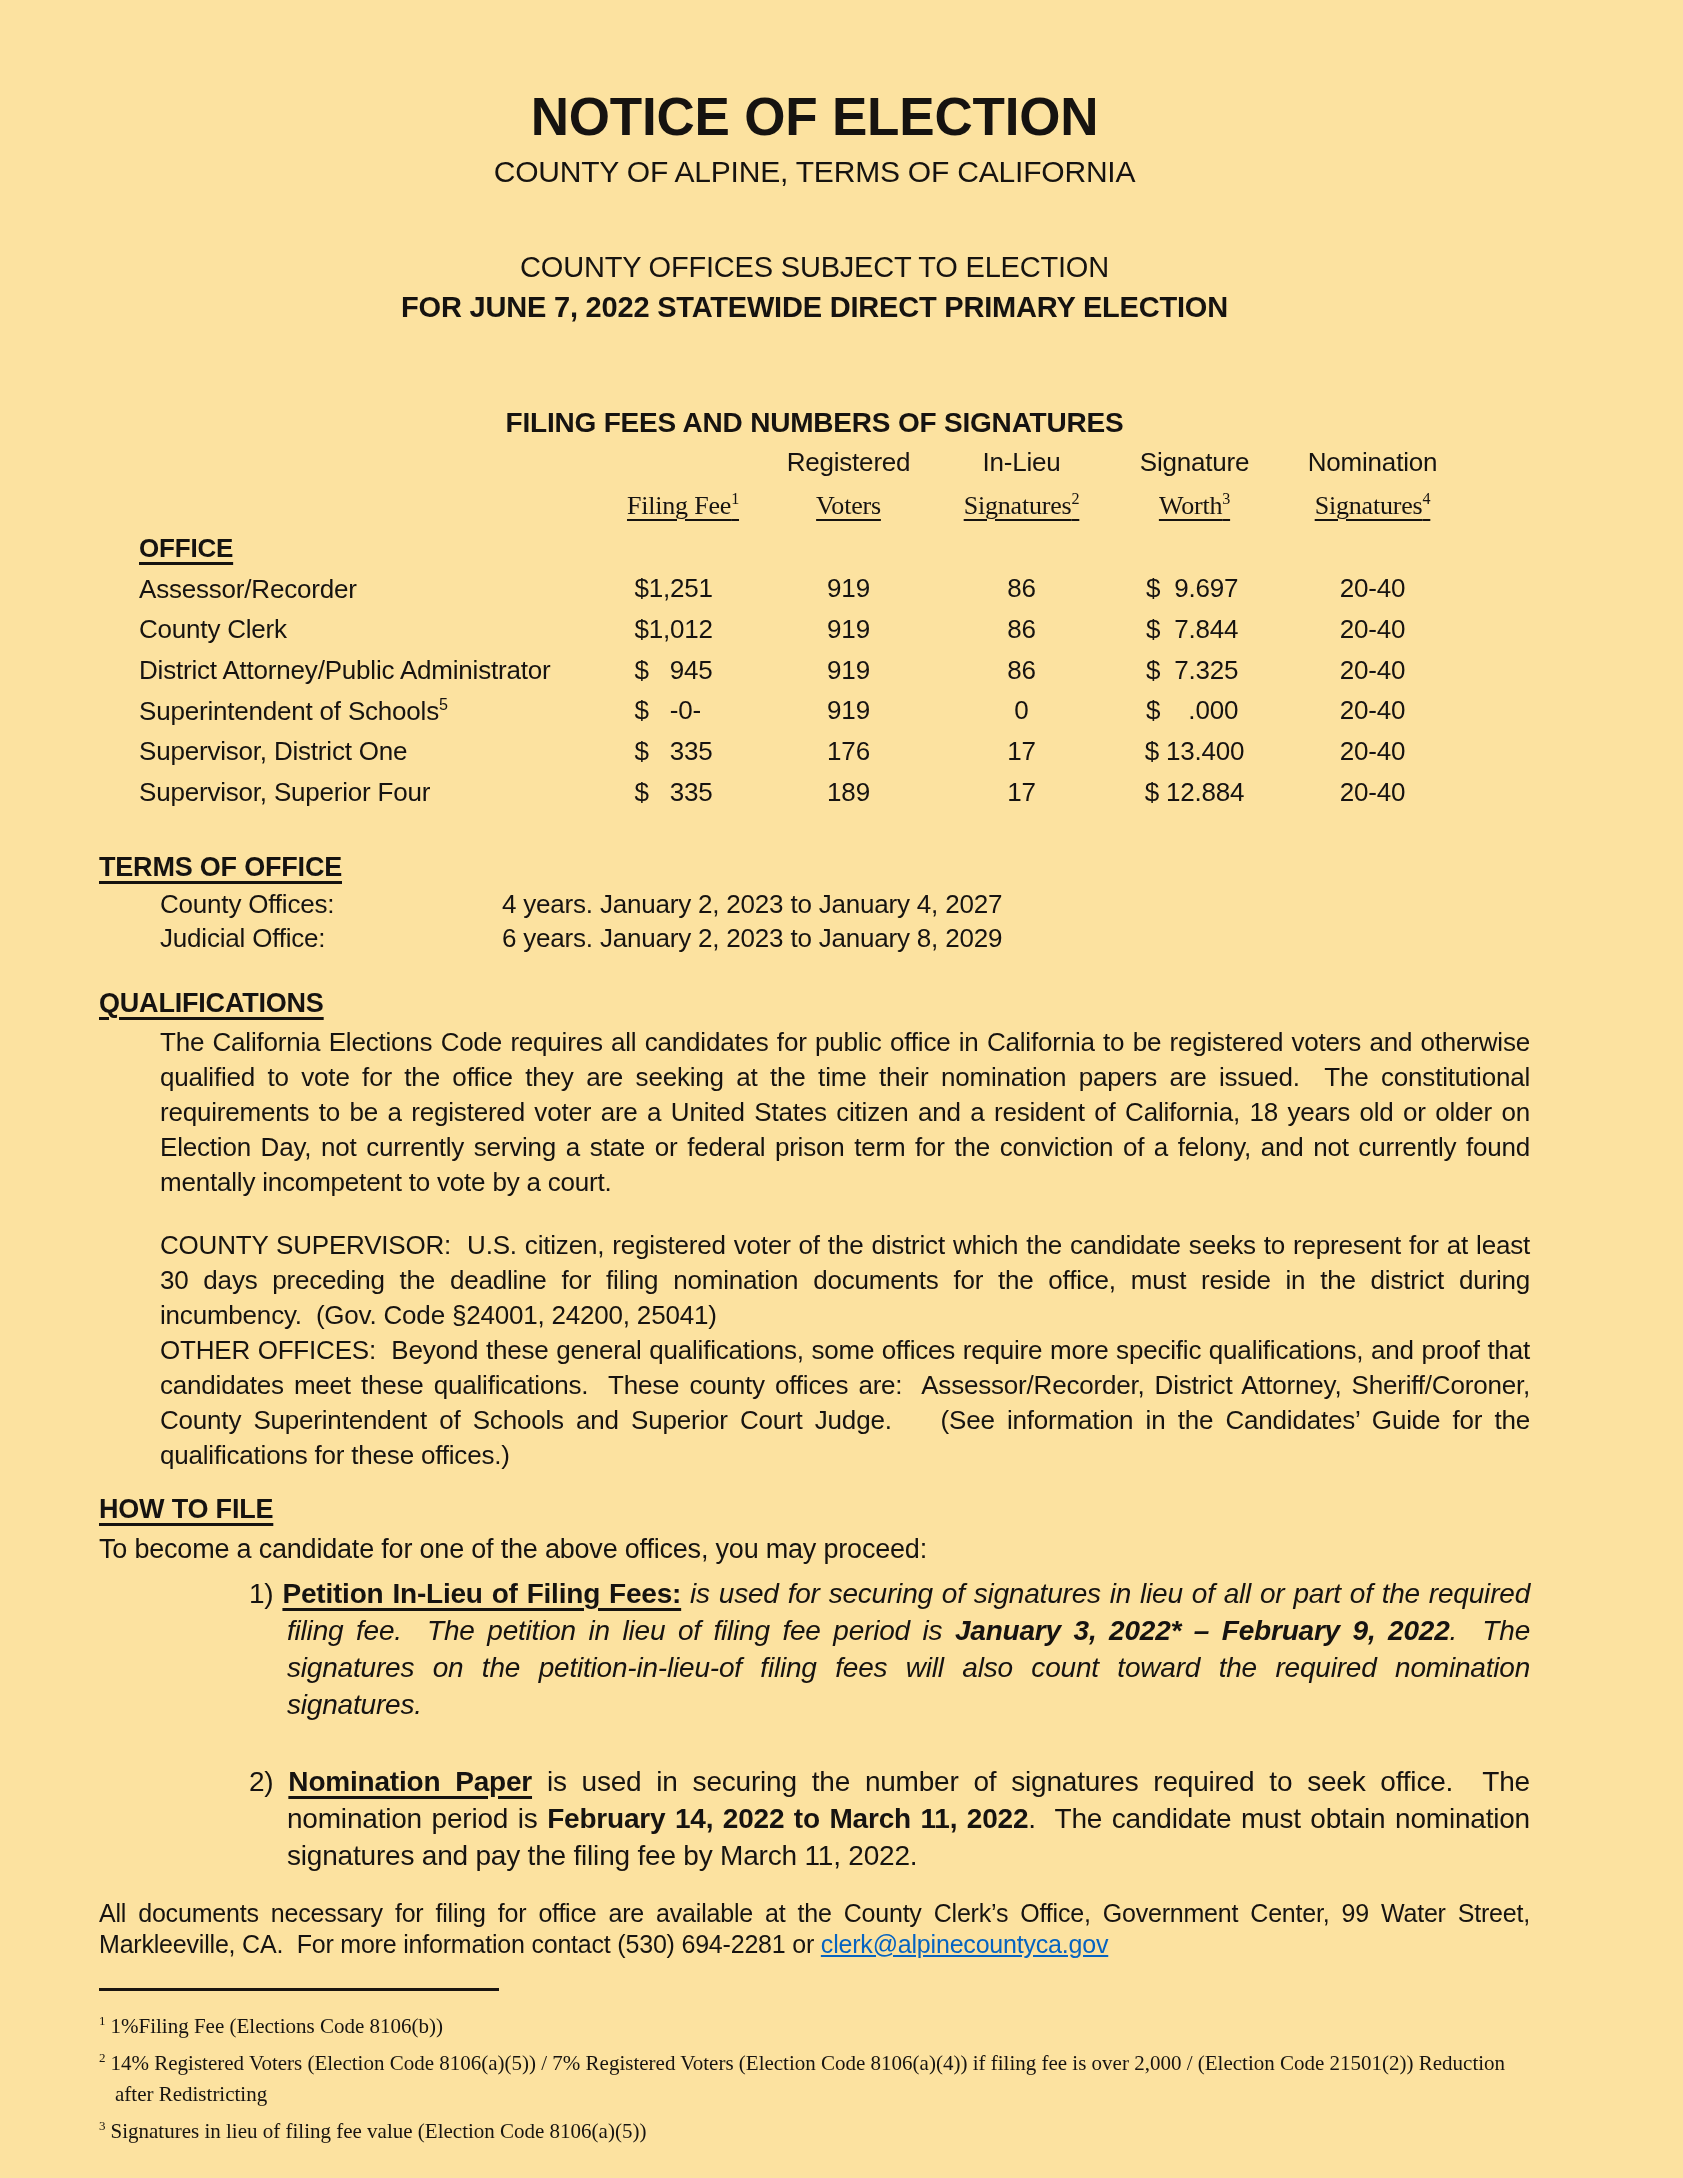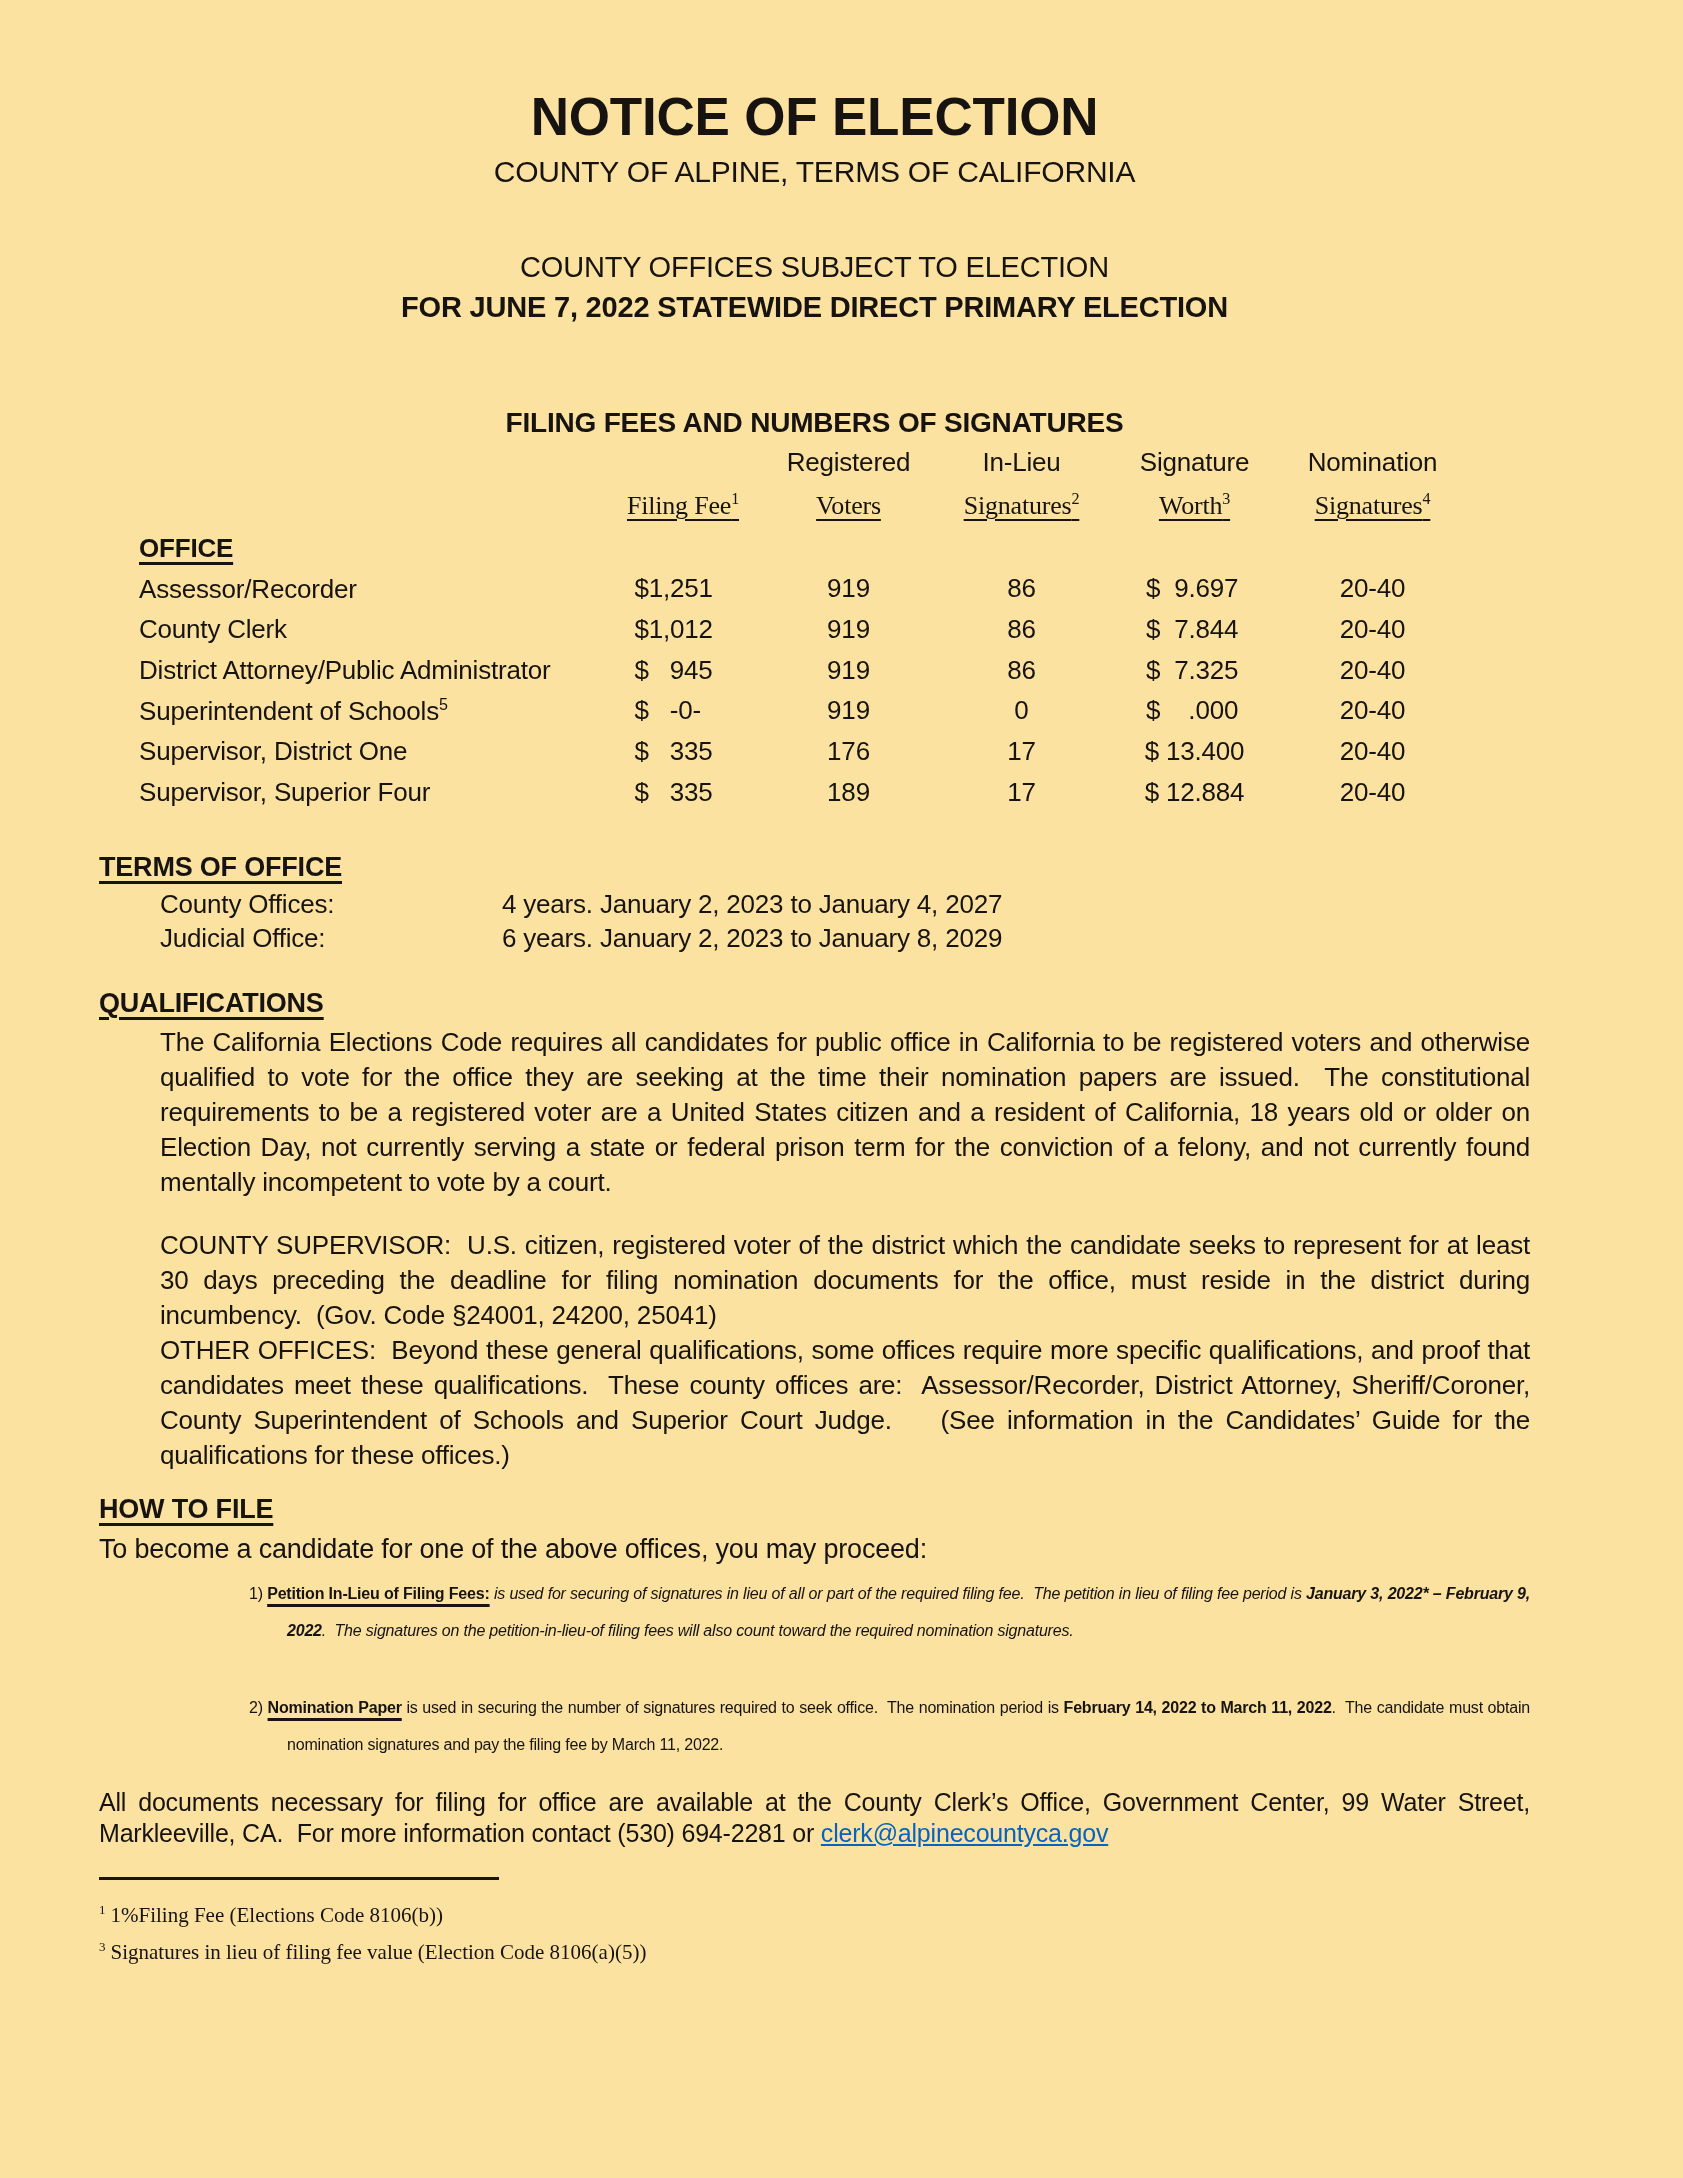--- a/index.html
+++ b/index.html
@@ -49,21 +49,21 @@
   .quals{margin-top:30px;}
   .body-par{
     margin-left:61px;font-size:26px;line-height:35px;
     text-align:justify;white-space:pre-wrap;
   }
   .par-gap{margin-top:28px;}
   
   .howto{margin-top:18px;}
   .howto-intro{font-size:27px;line-height:36px;margin-top:4px;}
   .num-item{
-    margin-left:188px;font-size:16px;line-height:37px;
+    margin-left:188px;font-size:28px;line-height:37px;
     text-align:justify;text-indent:-38px;white-space:pre-wrap;
   }
   .item1{margin-top:8px;}
   .item2{margin-top:40px;}
   .item-label{font-weight:bold;text-decoration:underline;text-underline-offset:5px;text-decoration-thickness:2.5px;}
   .it{font-style:italic;}
   .it-bold{font-style:italic;font-weight:bold;}
   .bold{font-weight:bold;}
   
   .contact{margin-top:24px;font-size:25px;line-height:31px;text-align:justify;white-space:pre-wrap;}
@@ -197,19 +197,20 @@
 
     <div class="num-item item2"><span>2) </span><span class="item-label">Nomination Paper</span><span> is used in securing the number of signatures required to seek office.  The nomination period is </span><span class="bold">February 14, 2022 to March 11, 2022</span><span>.  The candidate must obtain nomination signatures and pay the filing fee by March 11, 2022.</span></div>
   </div>
 
   <div class="contact"><span>All documents necessary for filing for office are available at the County Clerk’s Office, Government Center, 99 Water Street, Markleeville, CA.  For more information contact (530) 694-2281 or </span><span class="email-link">clerk@alpinecountyca.gov</span></div>
 
   <div class="fn-sep"></div>
 
   <div class="footnotes">
     <div class="footnote"><span class="fn-sup">1</span><span>1%Filing Fee (Elections Code 8106(b))</span></div>
+    <div class="footnote"><span class="fn-sup">2</span><span>14% Registered Voters (Election Code 8106(a)(5)) / 7% Registered Voters (Election Code 8106(a)(4)) if filing fee is over 2,000 / (Election Code 21501(2)) Reduction after Redistricting</span></div>
     <div class="footnote"><span class="fn-sup">3</span><span>Signatures in lieu of filing fee value (Election Code 8106(a)(5))</span></div>
     <div class="footnote"></div>
 
   </div>
 
 </div>
 
 
 </body></html>

